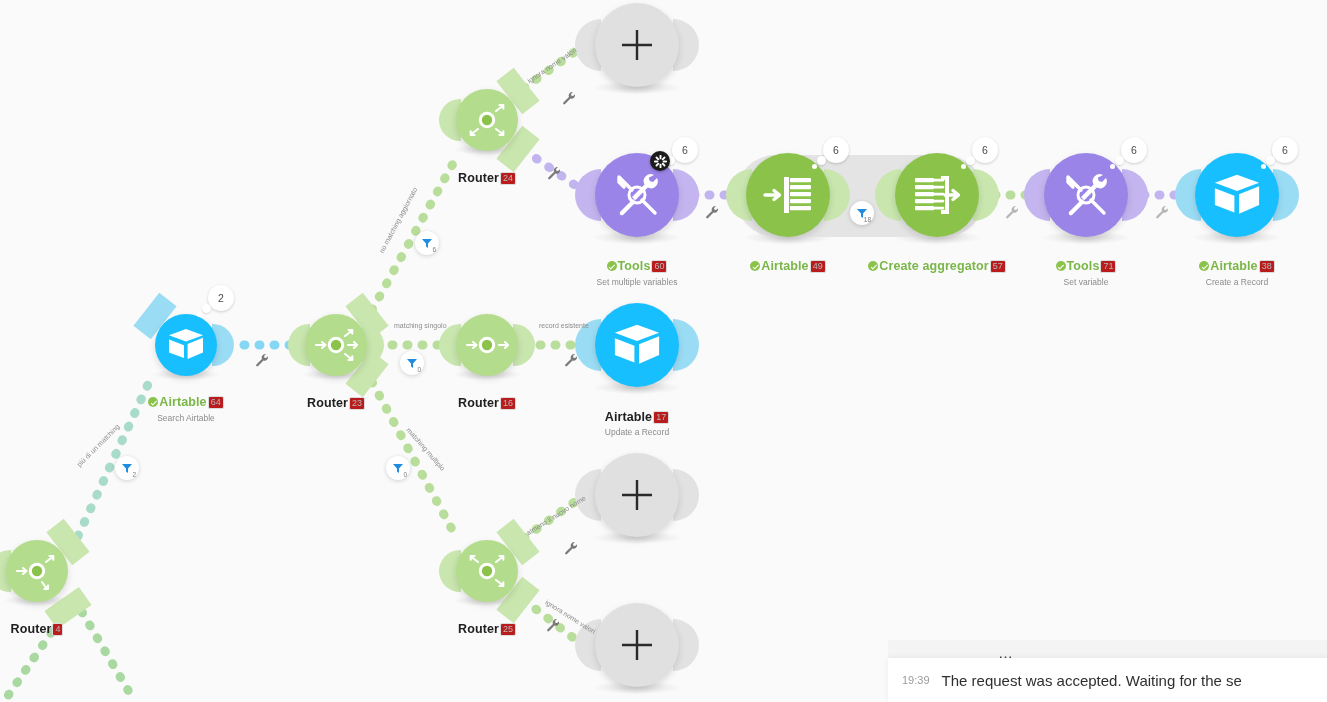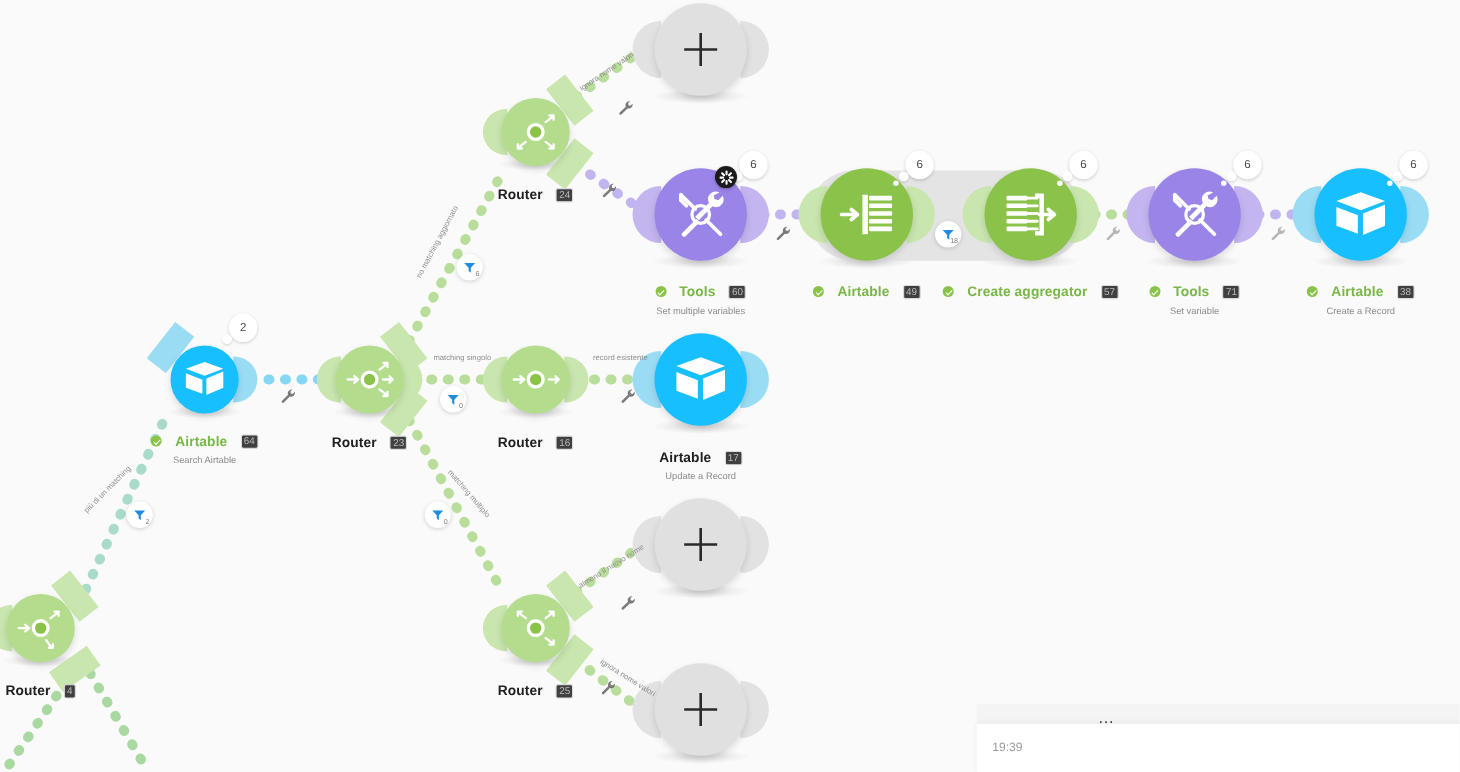--- a/index.html
+++ b/index.html
@@ -74,21 +74,21 @@
   .nlabel {
     position: absolute;
     top: 48px; left: -120px;
     width: 240px;
     text-align: center;
     z-index: 7;
     pointer-events: none;
   }
   .node.big .nlabel { top: 62px; }
   .nlabel .row1 {
-    display: inline-flex; align-items: center; gap: 12px;
+    display: inline-flex; align-items: center; gap: 1px;
     white-space: nowrap;
   }
   .nlabel .name {
     font-size: 12.5px;
     font-weight: bold;
     letter-spacing: .1px;
   }
   .nlabel .name.ok { color: #7ab648; }
   .nlabel .name.plain { color: #202020; }
   .okdot {
@@ -99,21 +99,21 @@
   .okdot:after {
     content: "";
     position: absolute; left: 2.4px; top: 4.3px;
     width: 4.6px; height: 2.2px;
     border-left: 1.5px solid #fff; border-bottom: 1.5px solid #fff;
     transform: rotate(-45deg);
   }
   .idbox {
     font-size: 9px; color: #b9b9b9;
     border: 1px solid #dcdcdc; border-radius: 2px;
-    padding: 0 2px; line-height: 11px; background: #404040;
+    padding: 0 2px; line-height: 11px; background: #b91c1c;
   }
   .nlabel .sub {
     font-size: 8.5px; color: #8b8b8b;
     margin-top: 2px; white-space: nowrap;
   }
 
   
   .bubble {
     position: absolute;
     z-index: 9;
@@ -703,15 +703,16 @@
       </span>
       <div class="sub">Create a Record</div>
     </div>
   </div>
 
   <div id="toastprev">
     <span class="ghost">…</span>
   </div>
   <div id="toast">
     <span class="time">19:39</span>
+    <span class="msg">The request was accepted. Waiting for the se</span>
   </div>
 
 </div>
 
 </body></html>

